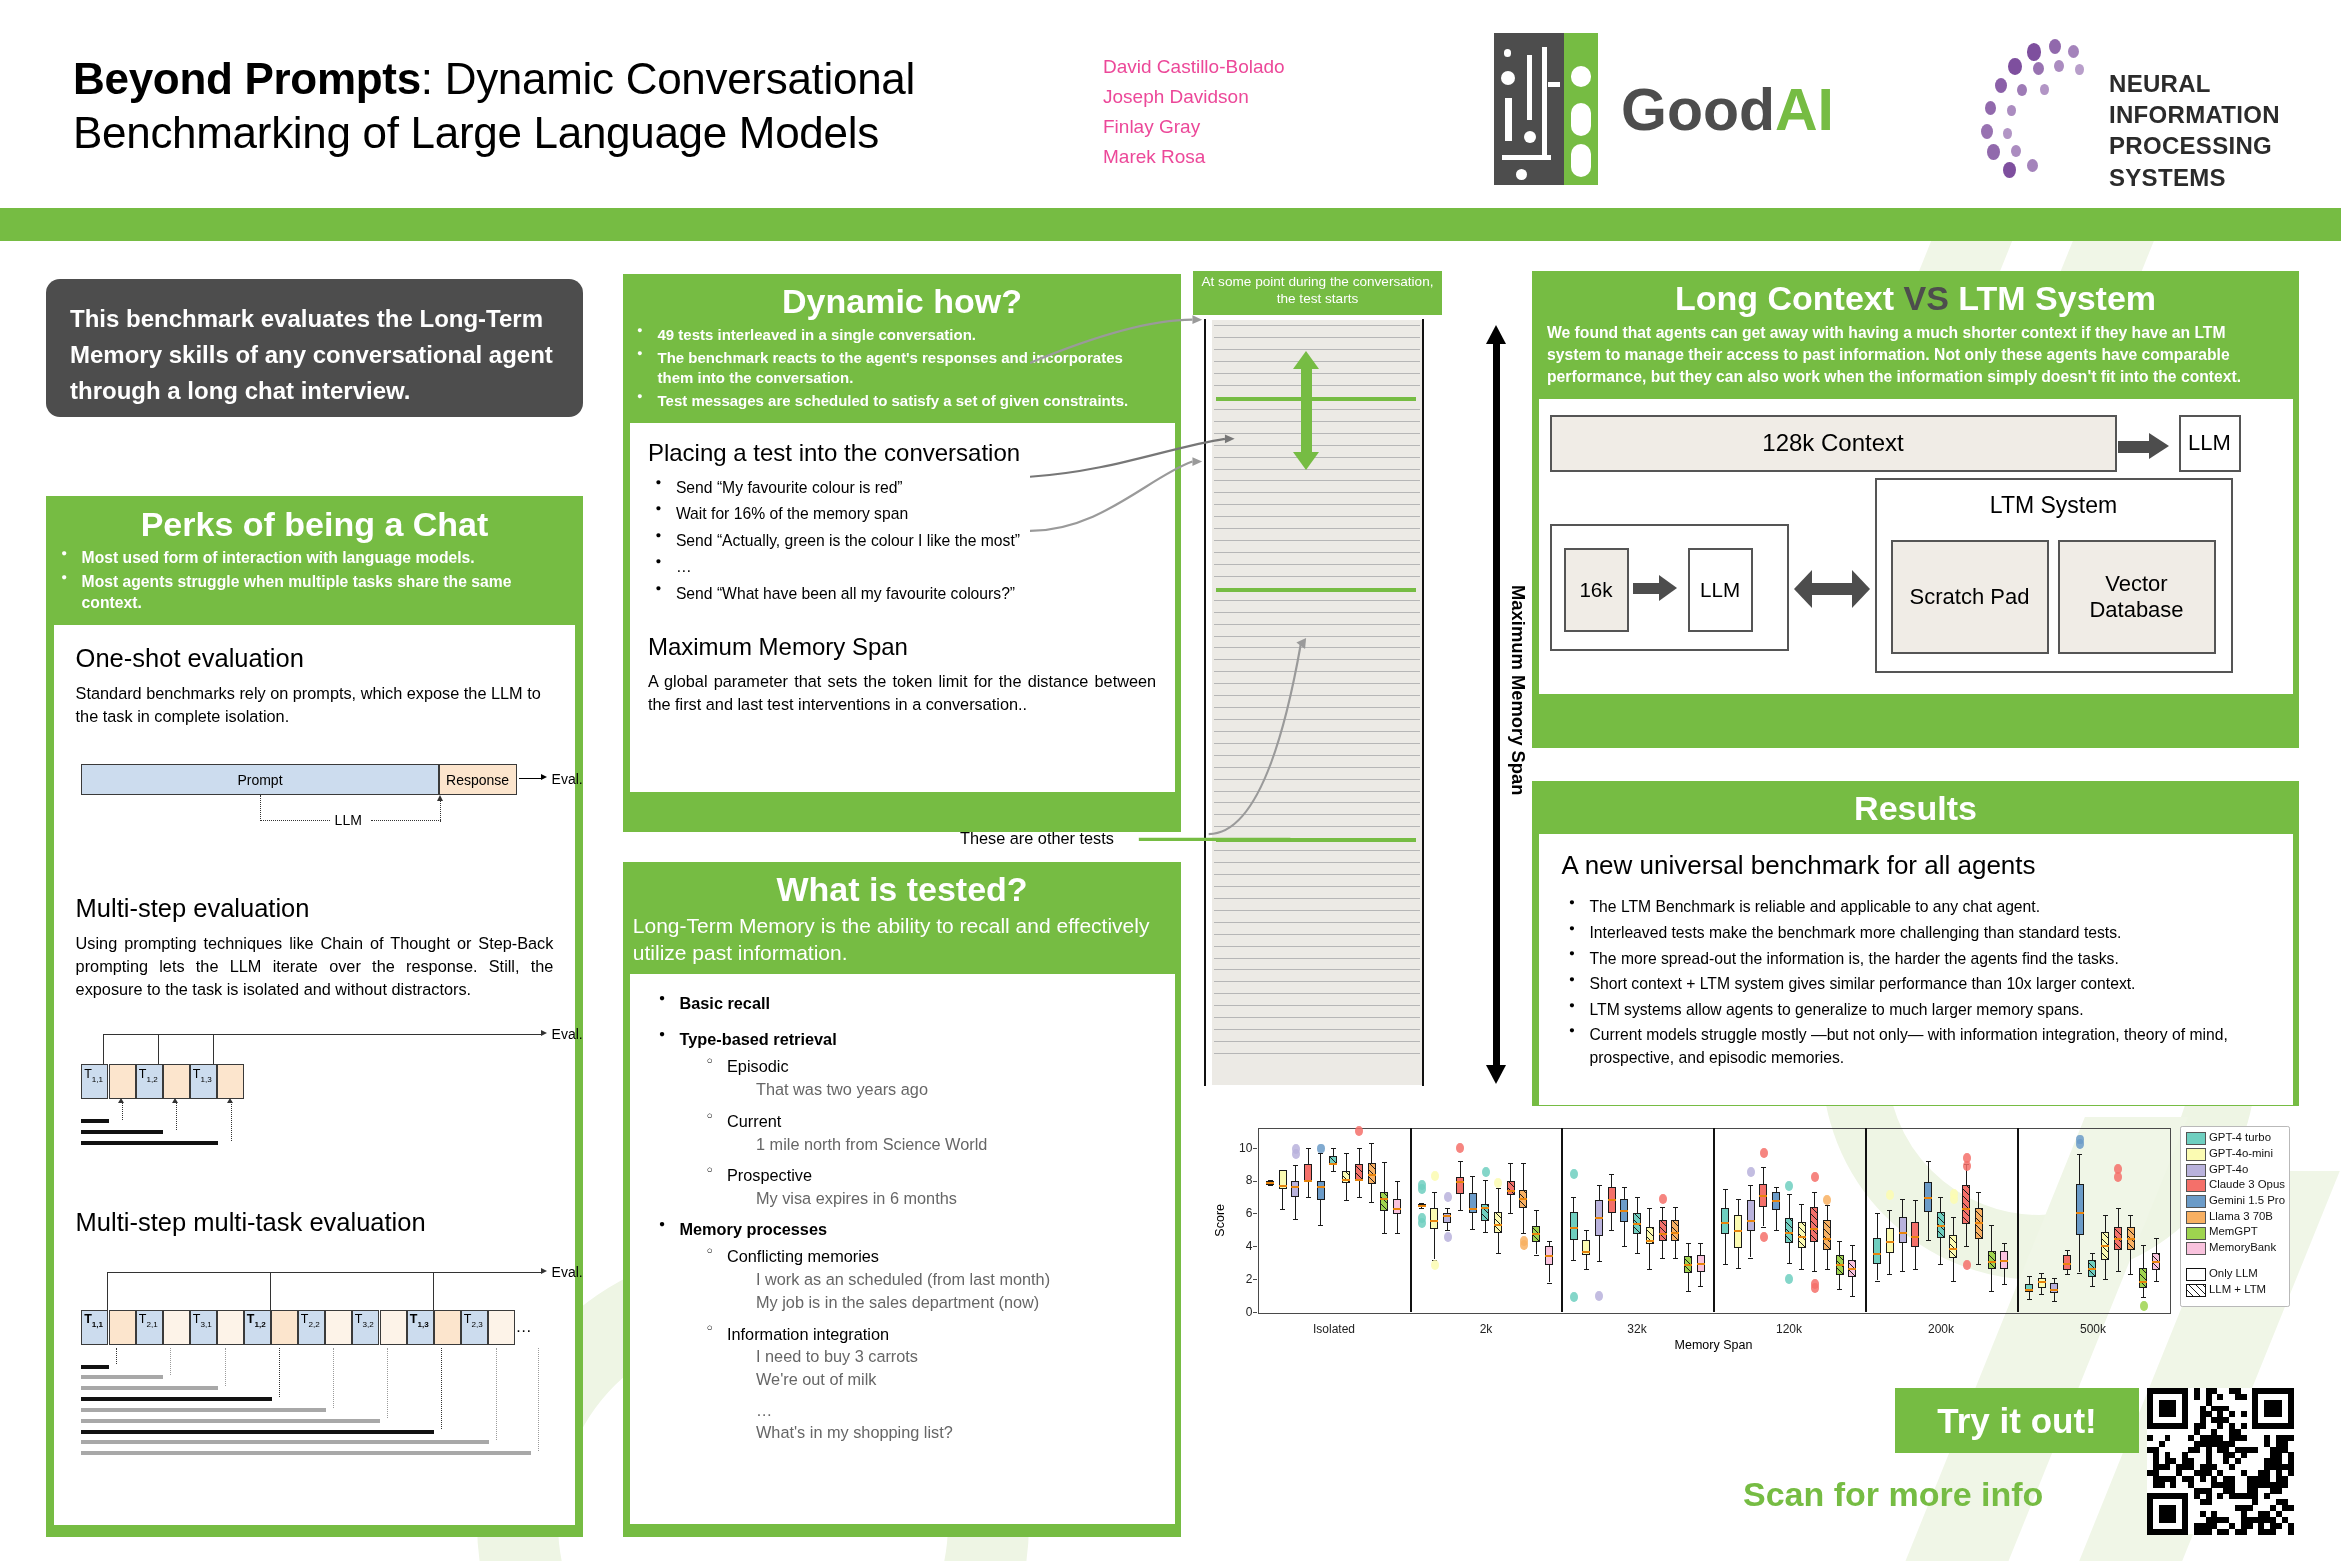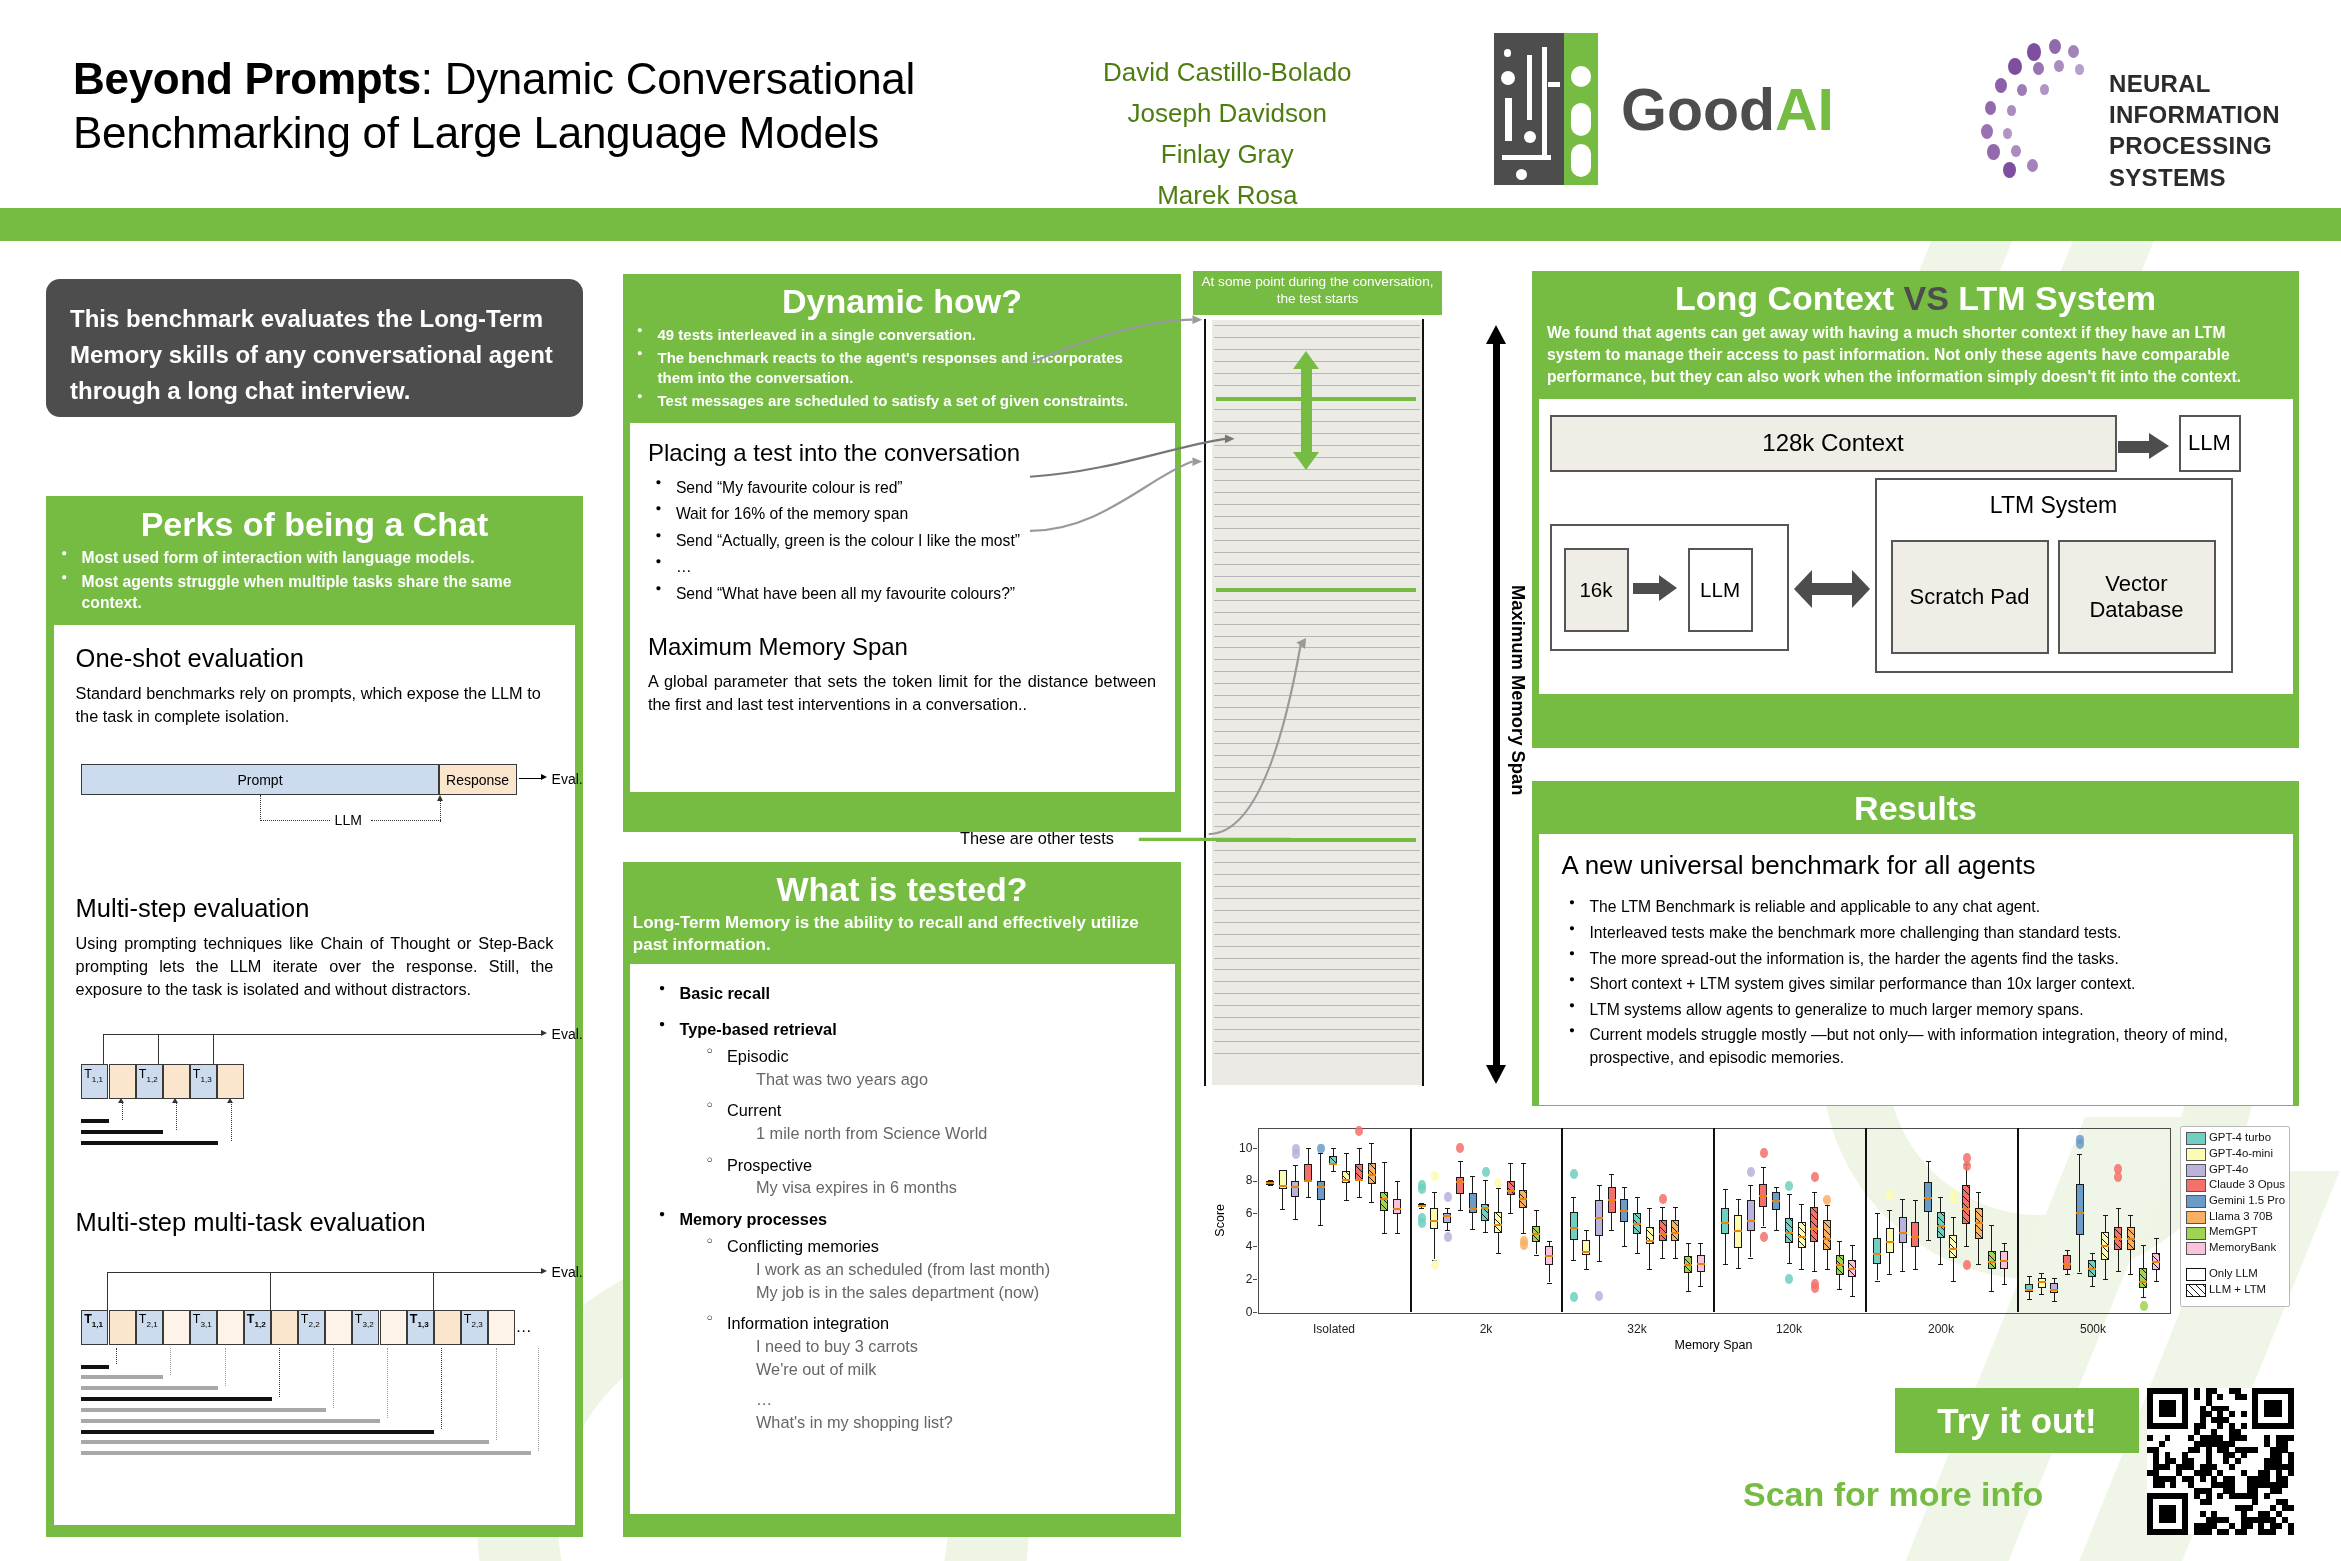--- a/index.html
+++ b/index.html
@@ -24,21 +24,21 @@
   }
 
   
   .header{position:absolute;left:0;top:0;width:2342px;height:208px;background:#ffffff;z-index:5;}
   .title{
     position:absolute;left:73px;top:52px;width:1014px;
     font-size:44px;line-height:1.22;color:#000;font-weight:400;
     letter-spacing:-0.3px;
   }
   .title b{font-weight:700;}
-  .authors{position:absolute;left:1103px;top:52px;font-size:26px;line-height:1.58;color:#4d7c0f;text-align:center;}
+  .authors{position:absolute;left:1103px;top:52px;font-size:19px;line-height:1.58;color:#ec4899;}
   .goodai{position:absolute;left:1494px;top:33px;width:412px;height:152px;}
   .goodai-circuit{position:absolute;left:0;top:0;width:70px;height:152px;background:#4d4d4d;}
   .goodai-circuit .c1,.goodai-circuit .c2,.goodai-circuit .c3{
     position:absolute;background:#fff;
   }
   .goodai-green{position:absolute;left:70px;top:0;width:34px;height:152px;background:#76bc43;}
   .goodai-green .gdot{position:absolute;left:6.5px;background:#fff;border-radius:50%;}
   .goodai-text{position:absolute;left:127px;top:48px;font-size:59px;font-weight:700;line-height:1;}
   .goodai-text .good{color:#4d4d4d;}
   .goodai-text .ai{color:#76bc43;}
@@ -389,21 +389,21 @@
     <polygon points="300,264 318,272 300,280" fill="#9a9a9a"></polygon>
     <path d="M 330 960 C 420 960, 470 780, 500 610" stroke="#9a9a9a" stroke-width="4" fill="none"></path>
     <polygon points="492,606 510,598 508,618" fill="#9a9a9a"></polygon>
   </svg>
   <svg style="position:absolute;left:1128px;top:824px;width:184px;height:33px;z-index:4;pointer-events:none;" viewBox="0 0 340 60" width="184" height="33">
     <path d="M 20 28 L 300 28" stroke="#76bc43" stroke-width="6" fill="none"></path>
   </svg>
 
   <div class="panel" style="left:623px;top:862px;width:558px;height:675px;">
     <div class="phead" style="font-size:34px;padding:7.6px 0 3.3px;">What is tested?</div>
-    <div style="color:#fff;font-size:17px;font-weight:700;line-height:1.3;padding:0 16.3px 7.6px 9.8px;">Long-Term Memory is the ability to recall and effectively utilize past information.</div>
+    <div style="color:#fff;font-size:21px;font-weight:400;line-height:1.3;padding:0 16.3px 7.6px 9.8px;">Long-Term Memory is the ability to recall and effectively utilize past information.</div>
     <div class="pbody" style="margin:0 6.5px 6.5px 6.5px;height:550px;padding:18.4px 22px;">
       <ul class="bl" style="font-size:16.3px;line-height:1.4;">
         <li style="font-weight:700;margin-bottom:13px;"><span>Basic recall</span></li>
         <li style="font-weight:700;margin-bottom:2.2px;"><span>Type-based retrieval</span>
           <ul class="bl hollow" style="font-weight:400;margin-top:4.3px;padding-left:19.5px;">
             <li><span>Episodic</span>
               <div style="color:#666;padding-left:29px;">That was two years ago</div></li>
             <li style="margin-top:8.7px;"><span>Current</span>
               <div style="color:#666;padding-left:29px;">1 mile north from Science World</div></li>
             <li style="margin-top:8.7px;"><span>Prospective</span>

